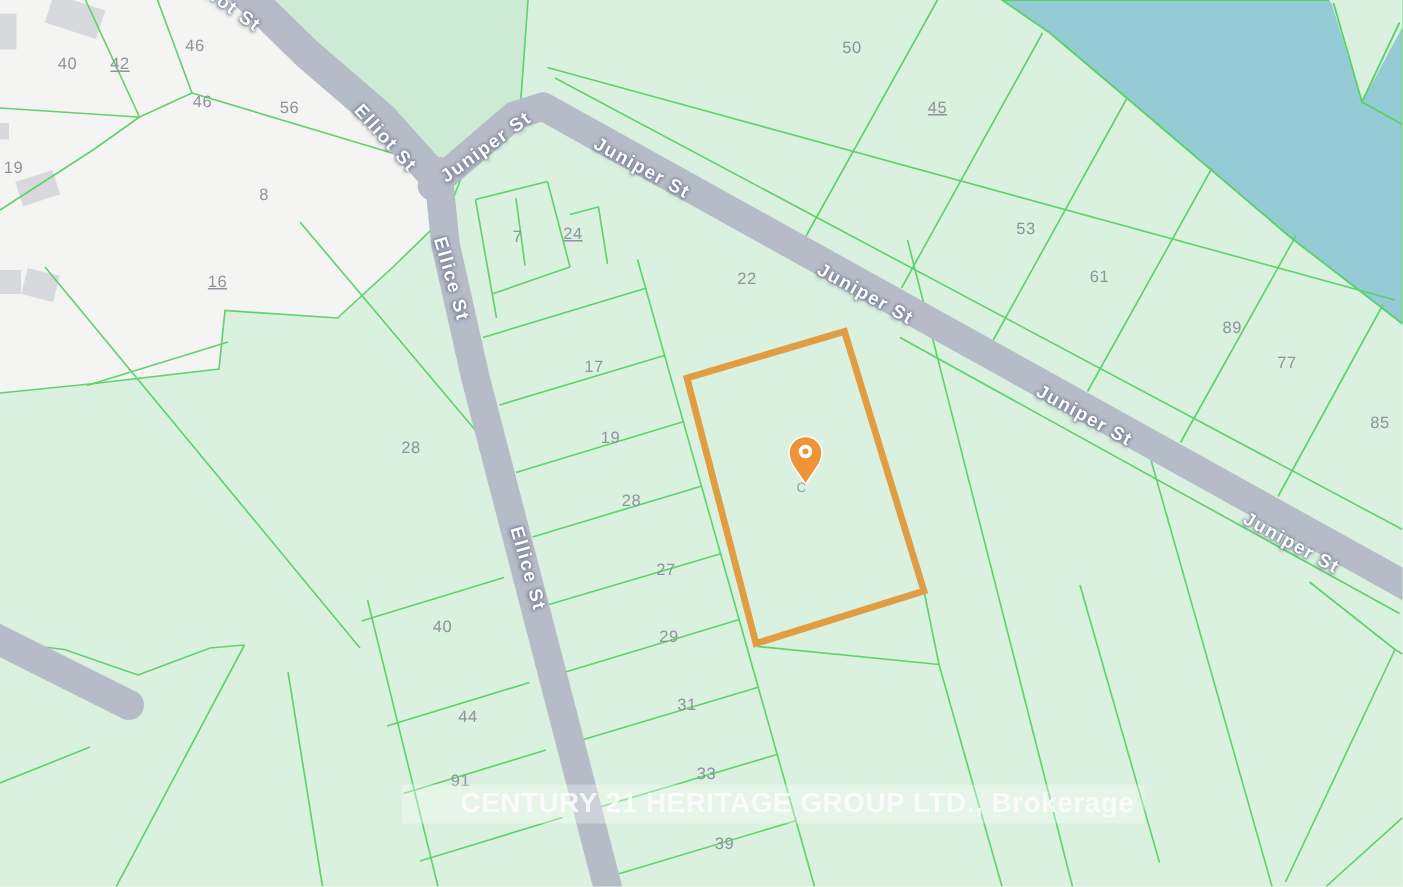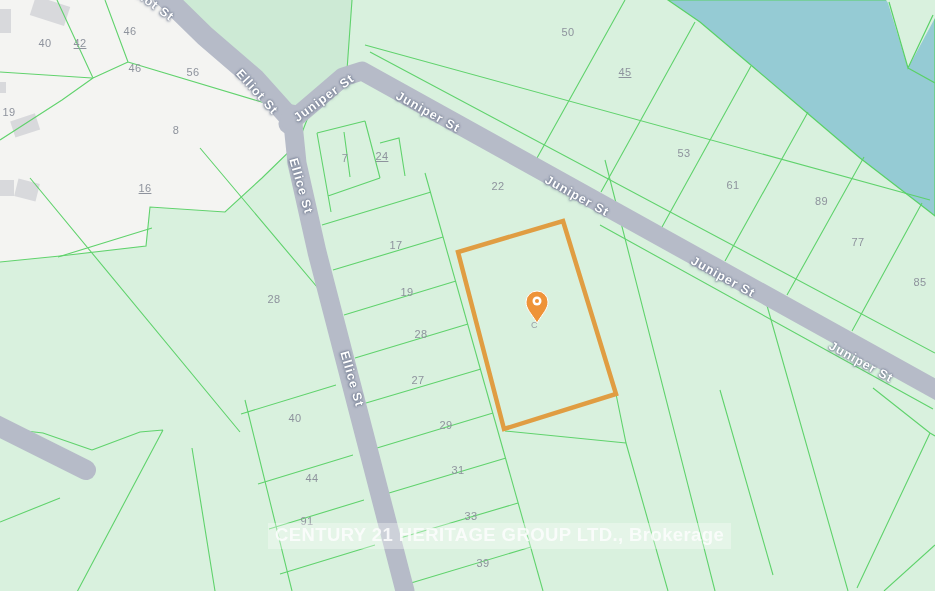--- a/index.html
+++ b/index.html
@@ -3,21 +3,21 @@
 <meta charset="utf-8">
 <style>
   html,body{margin:0;padding:0;}
   body{width:935px;height:591px;overflow:hidden;font-family:"Liberation Sans",sans-serif;}
   #map{position:relative;width:935px;height:591px;background:#d9f1de;overflow:hidden;}
   #map svg{position:absolute;left:0;top:0;}
   .lot{position:absolute;transform:translate(-50%,-50%);font-size:11px;color:#8e939d;letter-spacing:.3px;white-space:nowrap;}
   .street{position:absolute;font-size:12.5px;font-weight:bold;color:#ffffff;letter-spacing:1px;white-space:nowrap;
     text-shadow:0 0 2px rgba(112,122,143,.95),0 0 2px rgba(112,122,143,.95),0 1px 3px rgba(112,122,143,.85);}
   .watermark-band{position:absolute;left:268px;top:523px;background:rgba(255,255,255,.32);padding:1px 7px 3px 7px;}
-  .watermark-text{font-size:18.5px;font-weight:bold;color:rgba(253,253,253,.85);letter-spacing:.4px;white-space:nowrap;}
+  .watermark-text{font-size:18.5px;font-weight:bold;color:rgba(253,253,253,.85);letter-spacing:.4px;white-space:nowrap;margin-left:32px;}
   .pin-sub{position:absolute;left:531px;top:320px;font-size:9px;color:#9aa0a8;}
 </style>
 </head>
 <body>
 
 <div id="map">
   <svg width="935" height="591" viewBox="0 0 935 591">
 
     <polygon points="163,0 352,0 347,70 338,82 292,118 252,82 202,38 163,0" fill="#cdead5"></polygon>
 
@@ -90,30 +90,30 @@
       <span class="lot" style="left: 9px; top: 112px;">19</span>
       <span class="lot" style="left: 176px; top: 130px;">8</span>
       <span class="lot" style="left: 145px; top: 188px; text-decoration: underline;">16</span>
       <span class="lot" style="left: 274px; top: 299px;">28</span>
       <span class="lot" style="left: 345px; top: 158px;">7</span>
       <span class="lot" style="left: 382px; top: 156px; text-decoration: underline;">24</span>
       <span class="lot" style="left: 498px; top: 186px;">22</span>
       <span class="lot" style="left: 396px; top: 245px;">17</span>
       <span class="lot" style="left: 407px; top: 292px;">19</span>
       <span class="lot" style="left: 421px; top: 334px;">28</span>
-      <span class="lot" style="left: 418px; top: 380px;">27</span>
+      <span class="lot" style="left: 444px; top: 380px;">27</span>
       <span class="lot" style="left: 446px; top: 425px; text-align: center;">29</span>
       <span class="lot" style="left: 458px; top: 470px;">31</span>
       <span class="lot" style="left: 471px; top: 516px;">33</span>
       <span class="lot" style="left: 483px; top: 563px;">39</span>
       <span class="lot" style="left: 568px; top: 32px;">50</span>
       <span class="lot" style="left: 625px; top: 72px; text-decoration: underline;">45</span>
       <span class="lot" style="left: 684px; top: 116px; margin-top: 37px;">53</span>
       <span class="lot" style="left: 733px; top: 157px; margin-top: 28px;">61</span>
-      <span class="lot" style="left: 798px; top: 201px; padding-left: 47px;">89</span>
+      <span class="lot" style="left: 798px; top: 219px; padding-left: 47px;">89</span>
       <span class="lot" style="left: 858px; top: 242px;">77</span>
       <span class="lot" style="left: 920px; top: 282px;">85</span>
       <span class="lot" style="left: 295px; top: 418px;">40</span>
       <span class="lot" style="left: 312px; top: 478px;">44</span>
       <span class="lot" style="left: 307px; top: 521px;">91</span>
       <span class="lot" style="left: 325px; top: 567px; margin-top: 33px;">52</span>
       <span class="street" style="left: 150px; top: 2px; transform: translate(-50%, -50%) rotate(36deg);">Elliot St</span>
       <span class="street" style="left: 257px; top: 92px; transform: translate(-50%, -50%) rotate(48deg);">Elliot St</span>
       <span class="street" style="left: 324px; top: 98px; transform: translate(-50%, -50%) rotate(-36deg);">Juniper St</span>
       <span class="street" style="left: 428px; top: 112px; transform: translate(-50%, -50%) rotate(29deg);">Juniper St</span>

